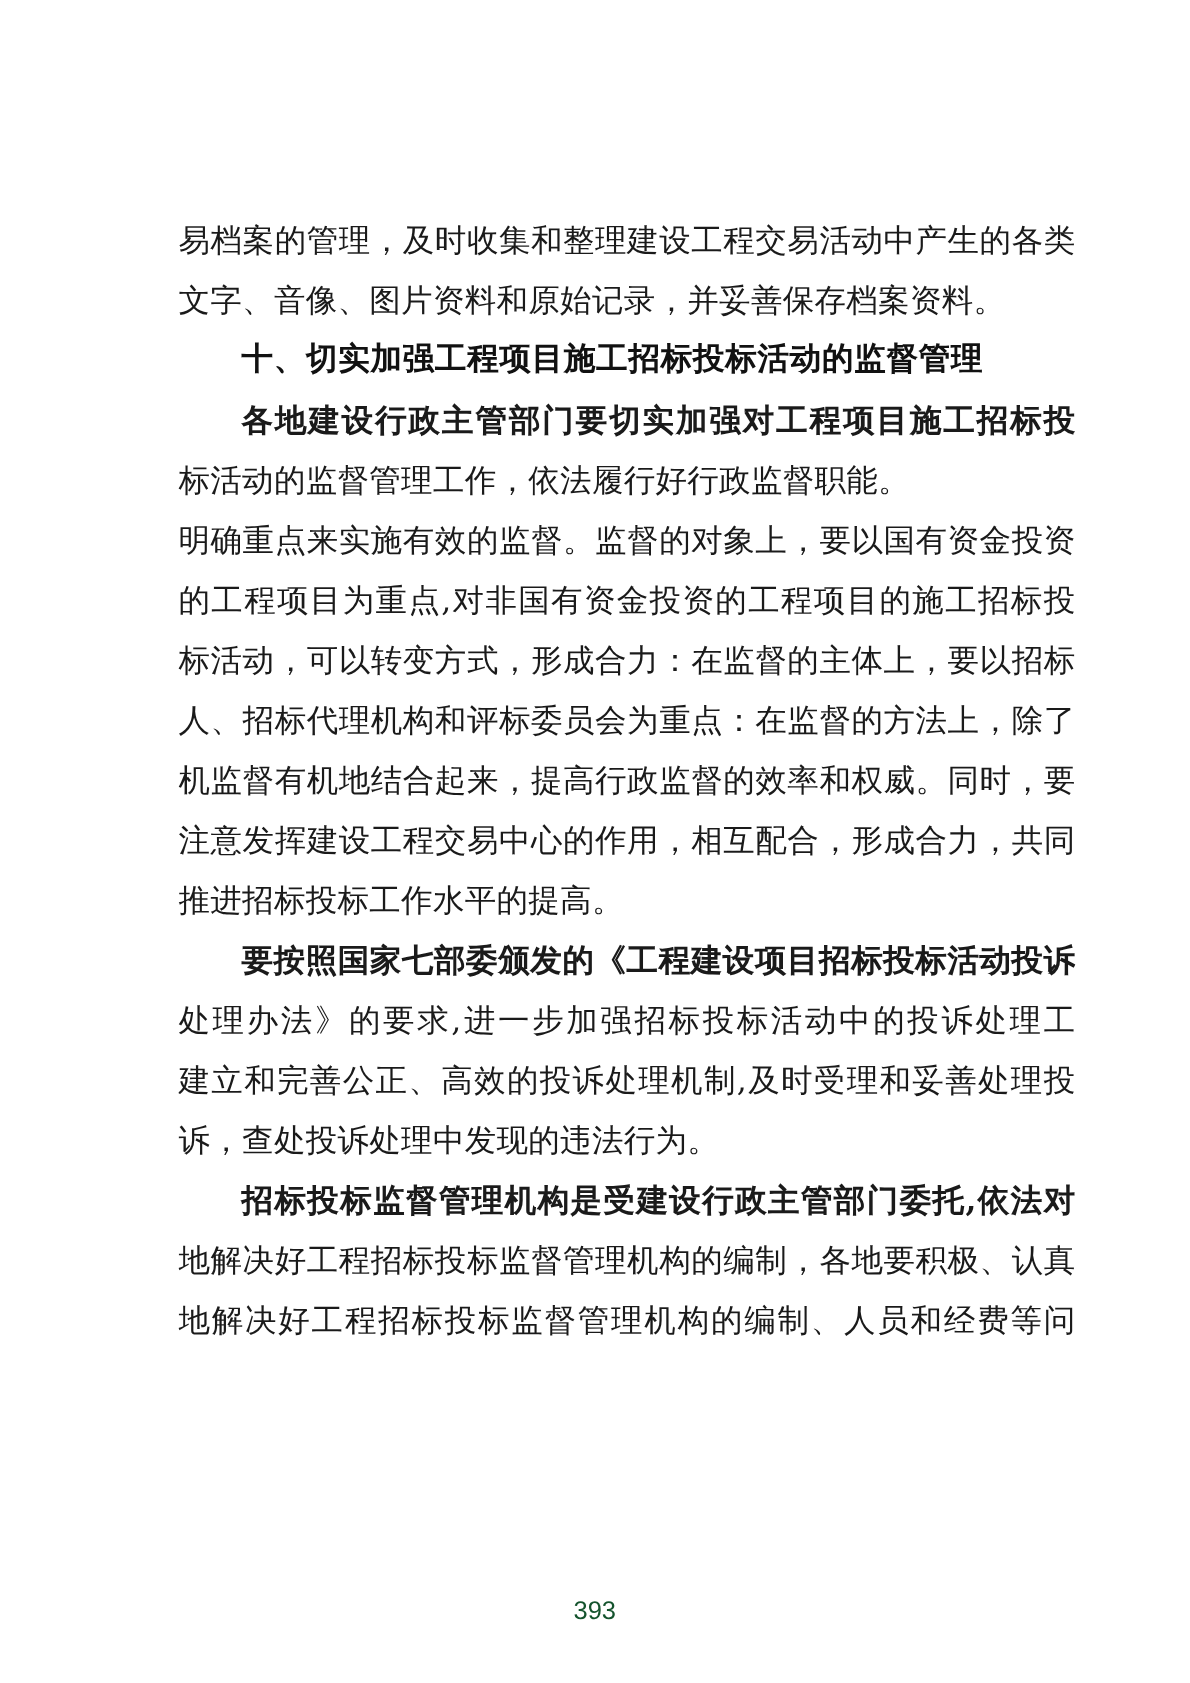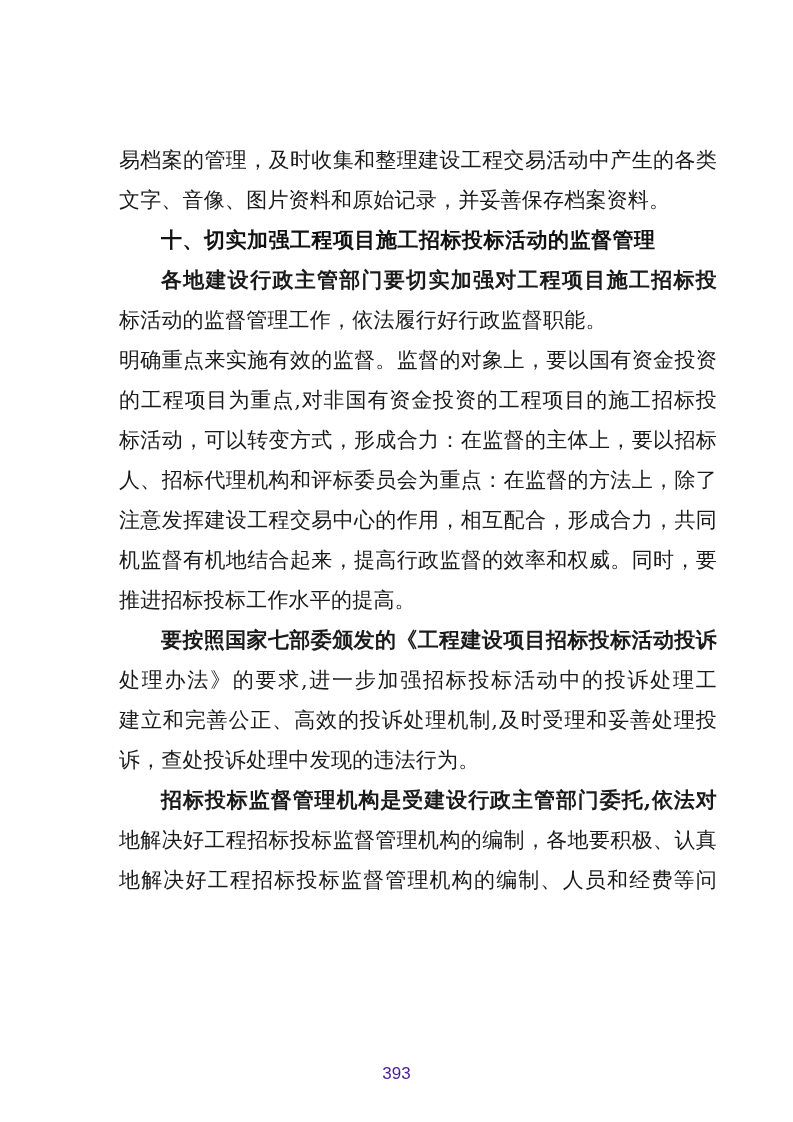--- a/index.html
+++ b/index.html
@@ -51,39 +51,39 @@
   }
   .page-number {
     position: absolute;
     left: 0;
     top: 1062px;
     width: 793px;
     text-align: center;
     font-family: "Liberation Sans", "DejaVu Sans", sans-serif;
     font-size: 17px;
     line-height: 24px;
-    color: #4c1d95;
+    color: #14532d;
   }
 </style>
 </head>
 <body>
 
 <div class="page">
   <div class="text-block">
     <div class="ln fill">易档案的管理，及时收集和整理建设工程交易活动中产生的各类</div>
     <div class="ln">文字、音像、图片资料和原始记录，并妥善保存档案资料。</div>
     <div class="ln heading">十、切实加强工程项目施工招标投标活动的监督管理</div>
     <div class="ln fill ind">各地建设行政主管部门要切实加强对工程项目施工招标投</div>
     <div class="ln">标活动的监督管理工作，依法履行好行政监督职能。</div>
     <div class="ln fill">明确重点来实施有效的监督。监督的对象上，要以国有资金投资</div>
     <div class="ln fill">的工程项目为重点,对非国有资金投资的工程项目的施工招标投</div>
     <div class="ln fill">标活动，可以转变方式，形成合力：在监督的主体上，要以招标</div>
     <div class="ln fill">人、招标代理机构和评标委员会为重点：在监督的方法上，除了</div>
+    <div class="ln fill">机监督有机地结合起来，提高行政监督的效率和权威。同时，要</div>
     <div class="ln fill">注意发挥建设工程交易中心的作用，相互配合，形成合力，共同</div>
-    <div class="ln fill">机监督有机地结合起来，提高行政监督的效率和权威。同时，要</div>
     <div class="ln">推进招标投标工作水平的提高。</div>
     <div class="ln fill ind">要按照国家七部委颁发的《工程建设项目招标投标活动投诉</div>
     <div class="ln fill">处理办法》的要求,进一步加强招标投标活动中的投诉处理工作，</div>
     <div class="ln fill">建立和完善公正、高效的投诉处理机制,及时受理和妥善处理投</div>
     <div class="ln">诉，查处投诉处理中发现的违法行为。</div>
     <div class="ln fill ind">招标投标监督管理机构是受建设行政主管部门委托,依法对</div>
     <div class="ln fill">地解决好工程招标投标监督管理机构的编制，各地要积极、认真</div>
     <div class="ln fill">地解决好工程招标投标监督管理机构的编制、人员和经费等问题，</div>
   </div>
   <div class="page-number">393</div>

